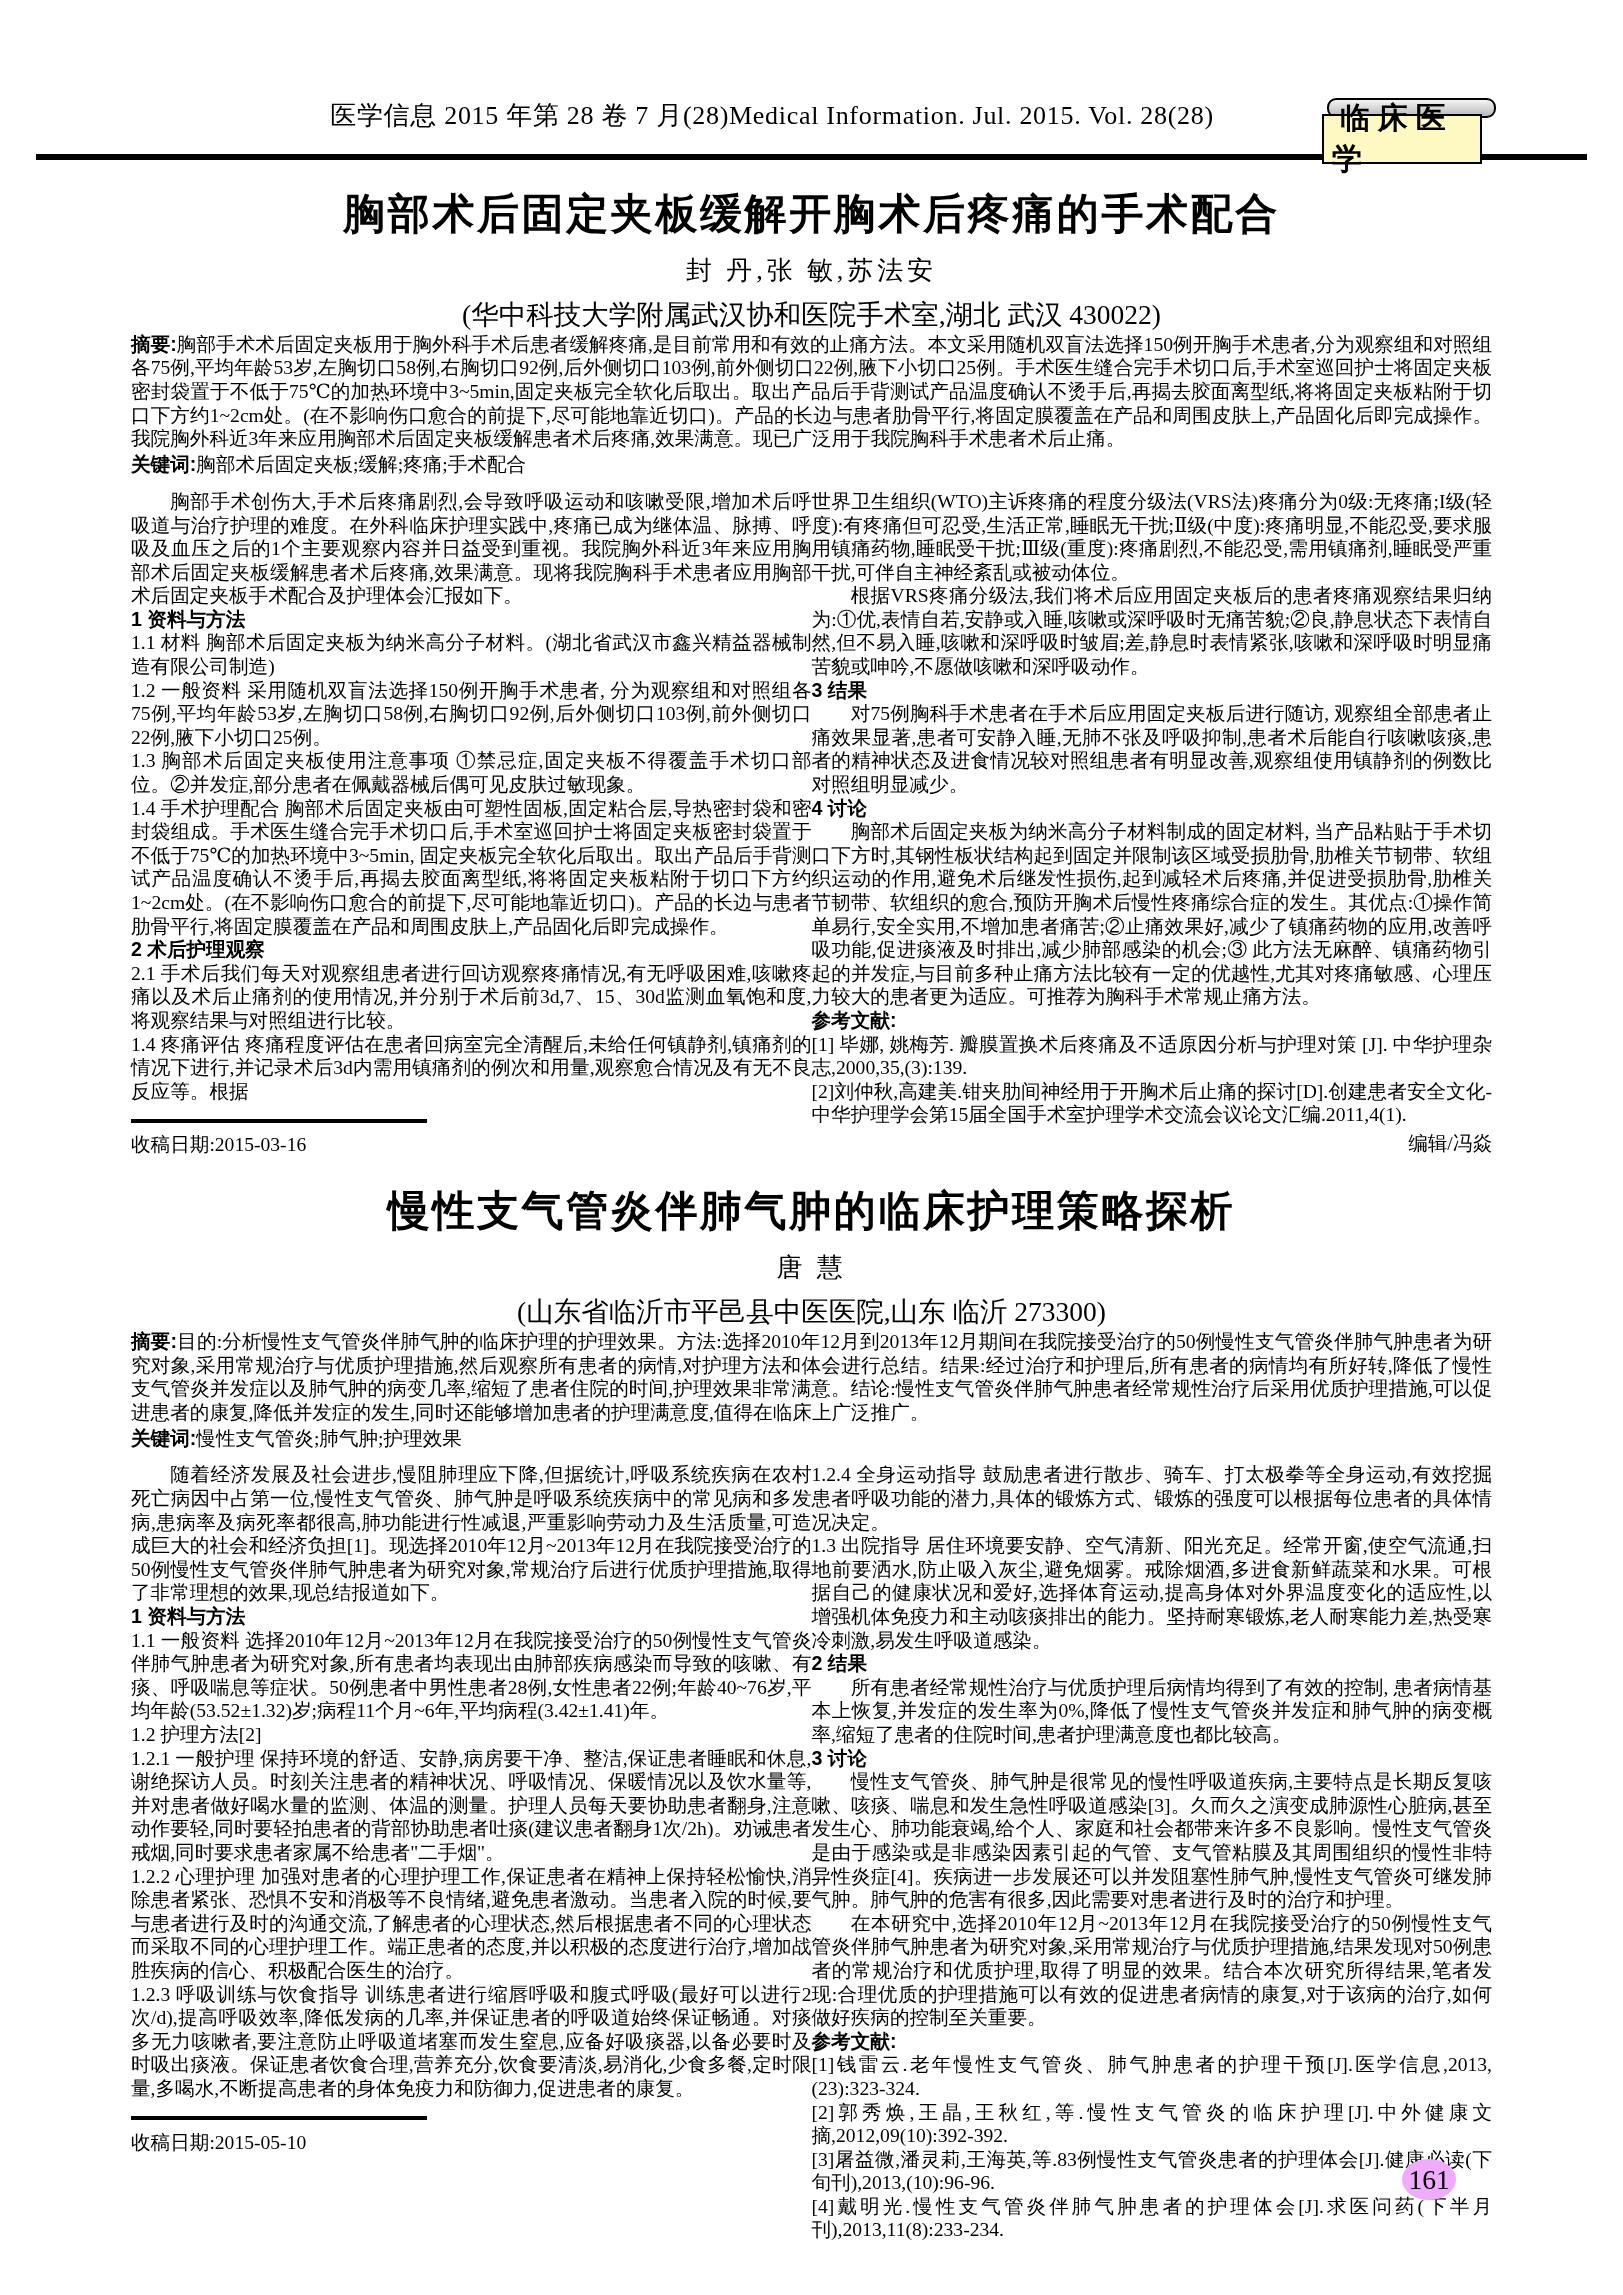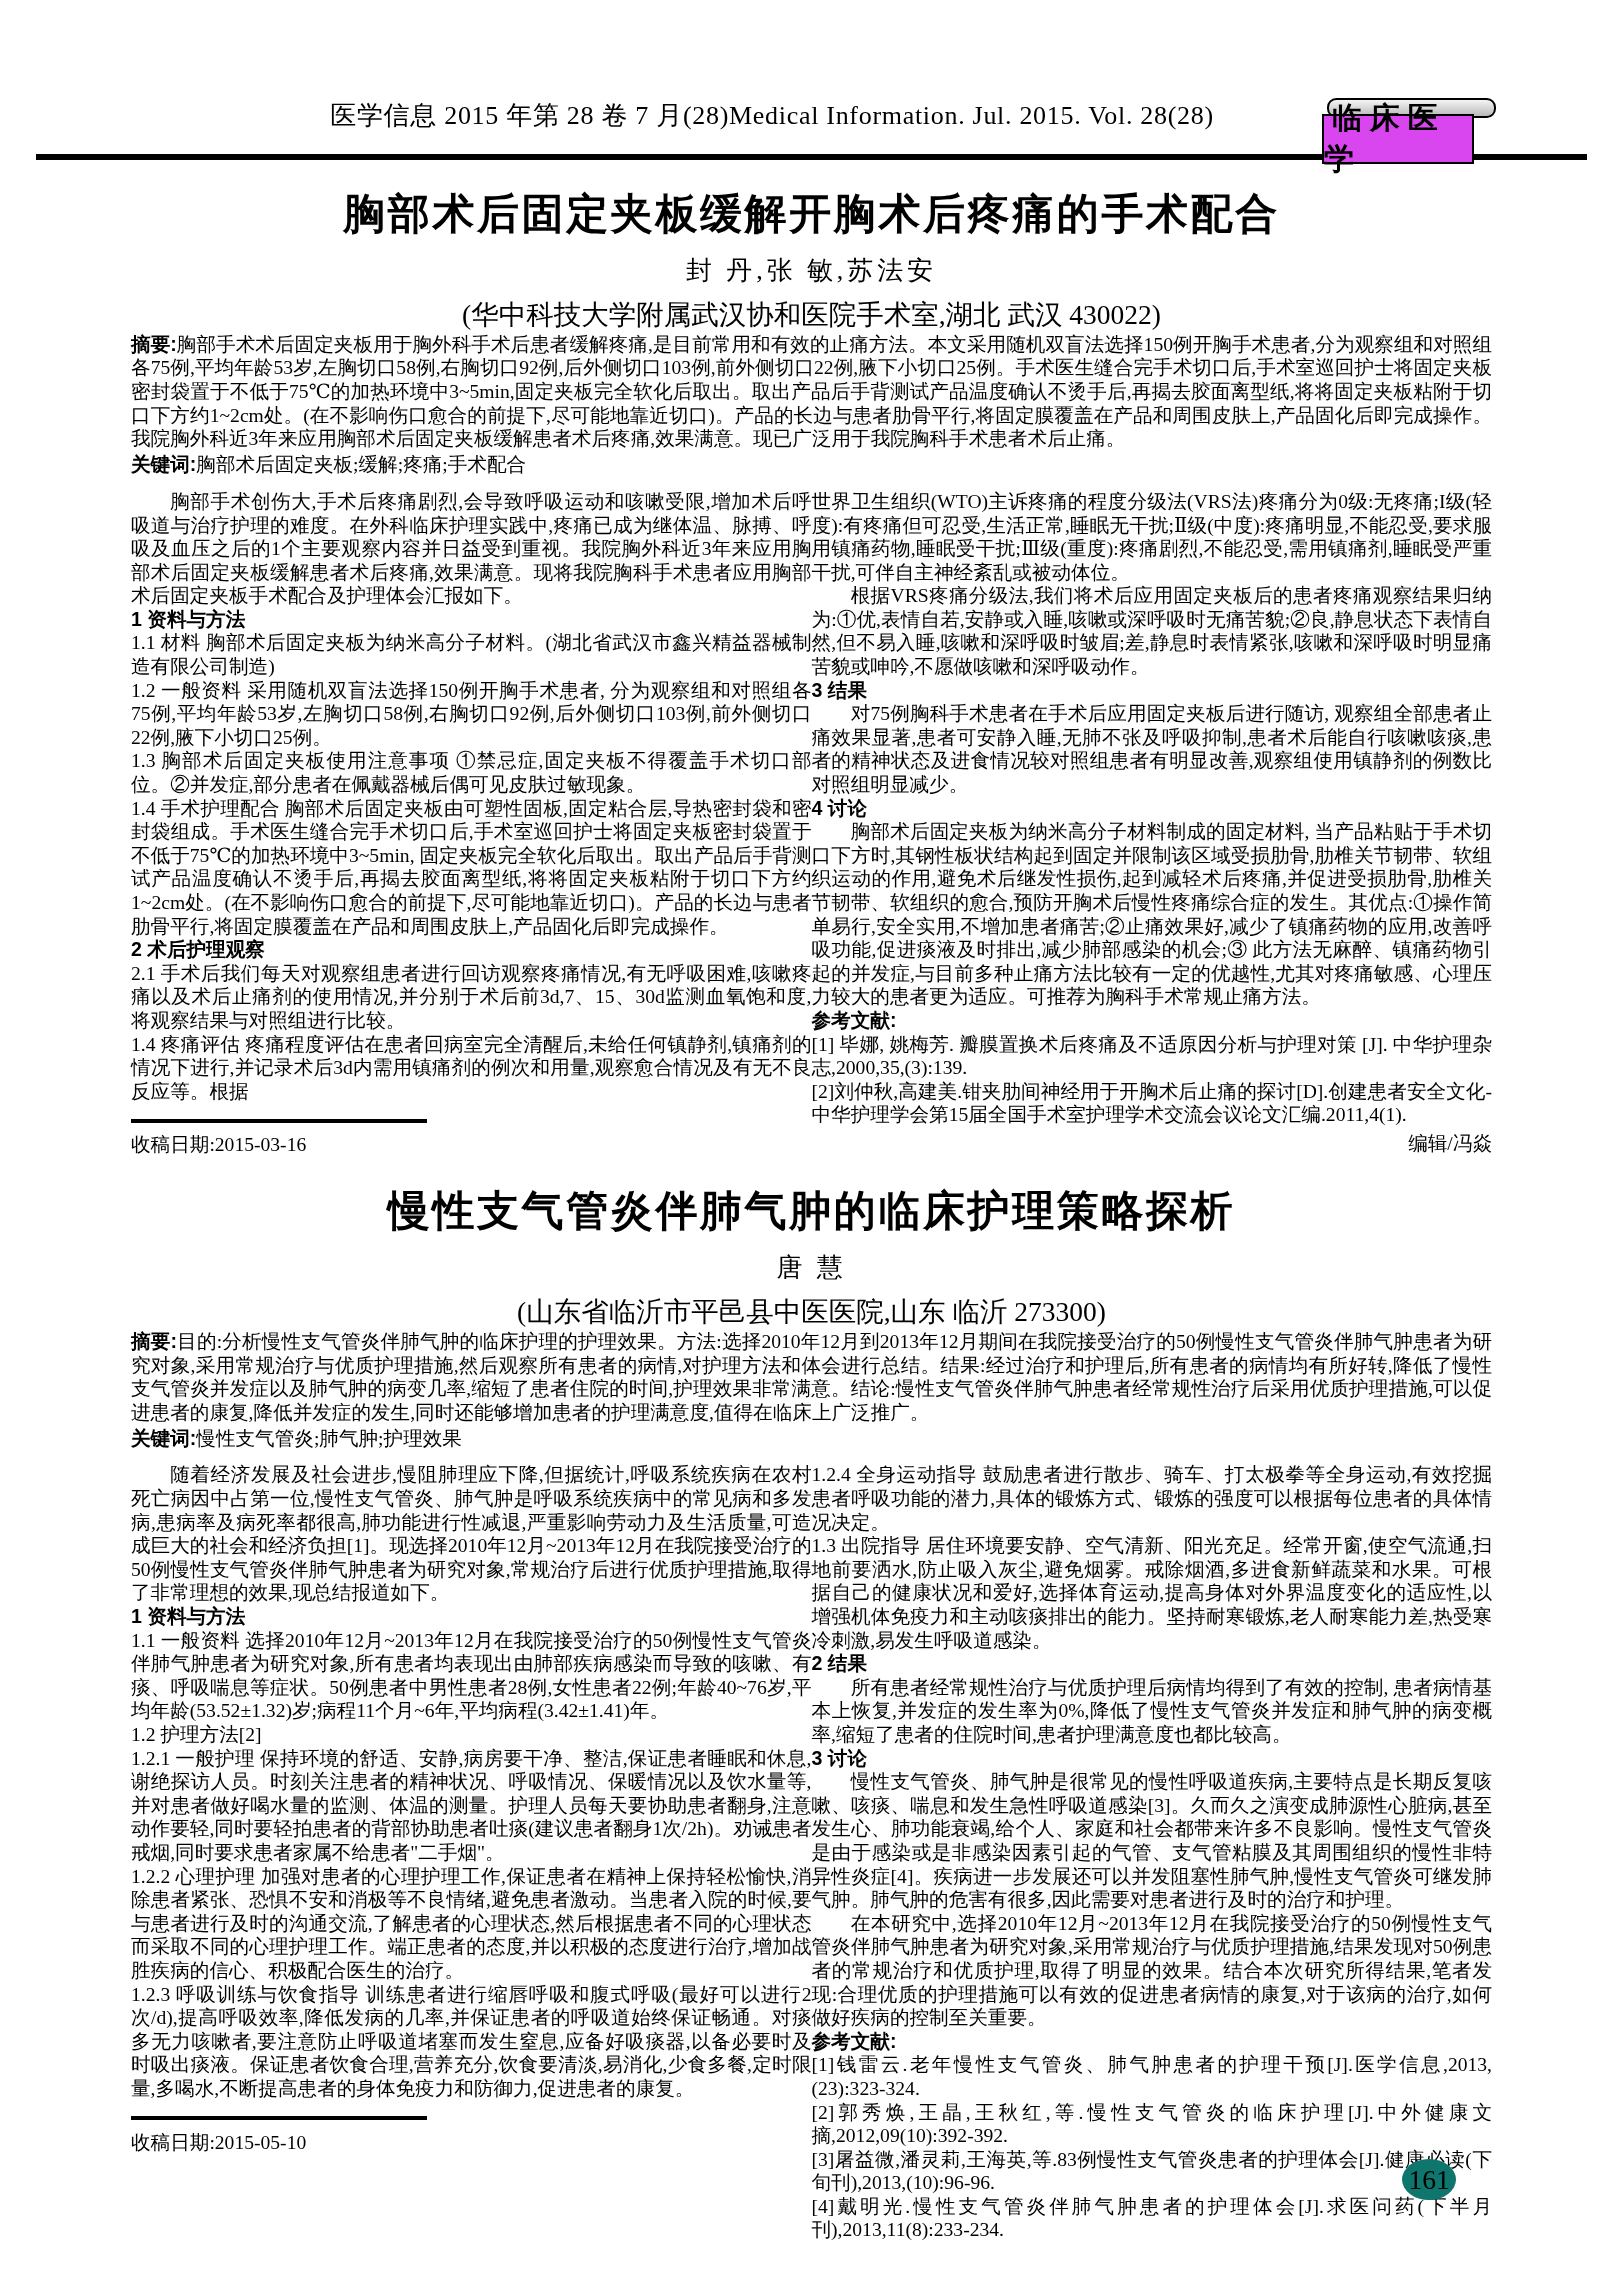--- a/index.html
+++ b/index.html
@@ -5,23 +5,23 @@
   html,body{margin:0;padding:0;background:#ffffff;}
   .page{position:relative;width:1623px;height:2295px;margin:0 auto;background:#fff;overflow:hidden;
         font-family:"Liberation Serif","DejaVu Serif",serif;color:#000;}
   .content{padding:98px 131px 0 131px;}
   .journal-header{font-size:26px;text-align:center;padding-right:79px;letter-spacing:0.7px;}
   .top-rule{height:5.9px;background:#000;margin:21px -95px 0 -95px;}
   
   .badge{position:absolute;top:98px;right:131px;width:170px;z-index:5;}
   .badge-roll{height:15.7px;width:165px;margin-left:5.2px;background:linear-gradient(#f5f5f5,#b9b9b9);
               border:2.6px solid #000;border-radius:9.2px;}
-  .badge-panel{margin-top:-3.9px;width:148px;height:46px;border:2.6px solid #000;background:#d946ef;
+  .badge-panel{margin-top:-3.9px;width:148px;height:46px;border:2.6px solid #000;background:#fef9c3;
                display:flex;align-items:center;justify-content:center;
-               font-family:"Liberation Sans","DejaVu Sans",sans-serif;font-weight:700;font-size:30px;letter-spacing:7.9px;text-indent:7.9px;}
+               font-family:"Liberation Sans","DejaVu Sans",sans-serif;font-weight:700;font-size:30px;letter-spacing:7.9px;text-indent:7.9px;padding-left:8px;}
   
   .art-title{margin-top:30px;text-align:center;font-family:"Liberation Sans","DejaVu Sans",sans-serif;
              font-weight:700;font-size:42px;line-height:1.15;letter-spacing:2.6px;}
   .art-authors{margin-top:14.4px;text-align:center;font-size:26px;letter-spacing:3.9px;}
   .art-affil{margin-top:9.2px;text-align:center;font-size:27.5px;}
   .abstract{font-size:19.6px;line-height:23.6px;text-align:justify;}
   .keywords{margin-top:2.6px;font-size:19.6px;line-height:23.6px;text-align:justify;}
   .lbl{font-family:"Liberation Sans","DejaVu Sans",sans-serif;font-weight:700;}
   
   .columns{margin-top:13px;display:flex;align-items:flex-start;}
@@ -30,21 +30,21 @@
   .it-pn{text-indent:0;}
   .it-h{font-family:"Liberation Sans","DejaVu Sans",sans-serif;font-weight:700;}
   .it-ref{text-indent:0;}
   .it-editor{text-align:right;margin-top:5.2px;}
   
   .received{margin-top:15.7px;}
   .received-rule{width:296px;height:3.9px;background:#000;}
   .received-text{margin-top:10.5px;font-size:19.6px;}
   .article2{margin-top:30px;}
   
-  .page-num{position:absolute;top:2159px;left:1402px;width:54px;height:41px;background:#0f766e;
+  .page-num{position:absolute;top:2159px;left:1402px;width:54px;height:41px;background:#f0abfc;
             border-radius:50%;display:flex;align-items:center;justify-content:center;font-size:27.5px;}
 </style>
 </head>
 <body>
 
 <div class="page">
 
   <div class="badge">
     <div class="badge-roll"></div>
     <div class="badge-panel">临床医学</div>

